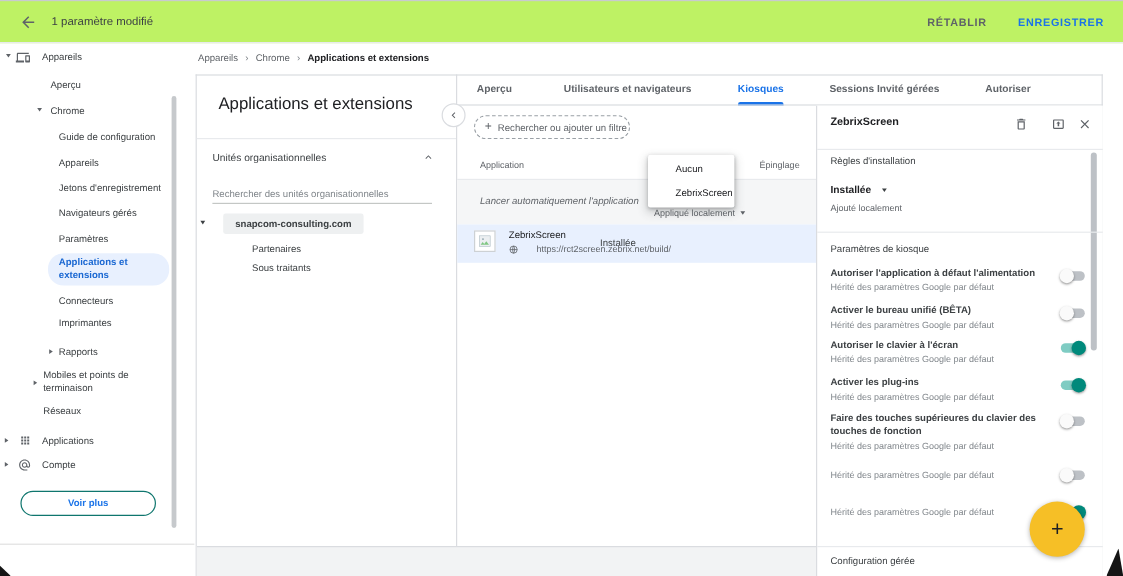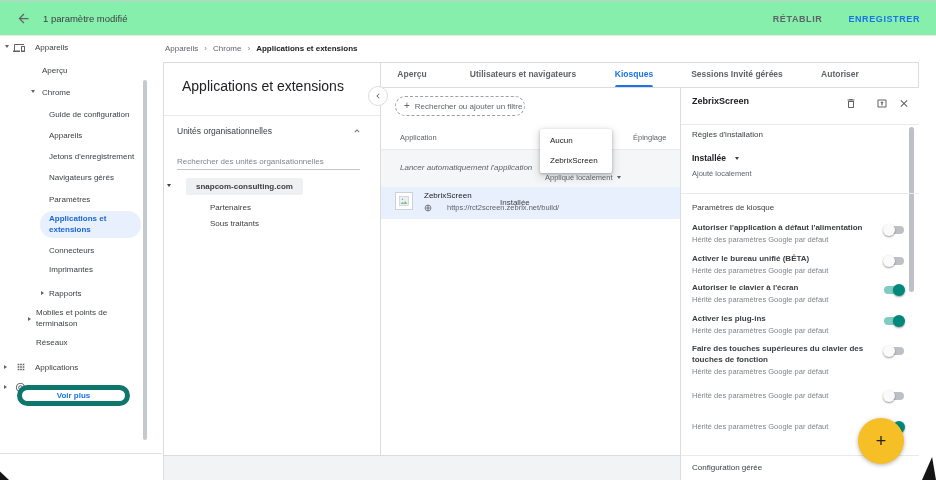--- a/index.html
+++ b/index.html
@@ -1,38 +1,38 @@
 <!DOCTYPE html>
 <html><head>
 <meta charset="utf-8">
 <style>
   html,body{margin:0;padding:0;background:#fff}
   .screen{position:relative;width:936px;height:480px;overflow:hidden;background:#fff;
           font-family:"Liberation Sans",sans-serif;color:#3c4043;-webkit-font-smoothing:antialiased}
   svg{display:block}
 
   
-  .topbar{position:absolute;left:0;top:0;width:936px;height:36px;background:#86efac;
+  .topbar{position:absolute;left:0;top:0;width:936px;height:36px;background:#bef264;
           border-top:1px solid #c8cbce;border-bottom:1px solid #e8eaed;box-sizing:border-box}
   .back-btn{position:absolute;left:16px;top:10px;width:15px;height:15px;color:#5f6368;cursor:pointer}
   .tb-title{position:absolute;left:43px;top:0;height:35px;line-height:35px;font-size:9.5px;color:#3c4043}
   .tb-actions{position:absolute;right:16px;top:0;height:35px;display:flex;align-items:center;gap:26px}
   .btn-text{background:none;border:none;padding:0;font-family:inherit;font-size:9px;font-weight:700;
             letter-spacing:.6px;cursor:pointer}
   .btn-grey{color:#5f6368}.btn-blue{color:#1a73e8}
 
   
   .slbl{position:absolute;font-size:8px;color:#3c4043;white-space:nowrap;cursor:pointer}
   .td{position:absolute;width:0;height:0;border-left:2.5px solid transparent;border-right:2.5px solid transparent;border-top:3.5px solid #5f6368}
   .tr{position:absolute;width:0;height:0;border-top:2.5px solid transparent;border-bottom:2.5px solid transparent;border-left:3.5px solid #5f6368}
   .sic{position:absolute;color:#5f6368}
   .sel-pill{position:absolute;left:40px;top:211px;width:101px;height:27px;background:#e8f0fe;border-radius:13px;cursor:pointer}
   .sel-pill span{display:block;padding:3px 0 0 9px;font-size:8px;line-height:10.5px;font-weight:700;color:#1967d2;width:82px}
   .sb-scroll{position:absolute;left:143px;top:80px;width:4px;height:360px;background:#c6c9cc;border-radius:2px}
-  .voirplus{position:absolute;left:17px;top:385px;width:113px;height:21px;border:5px solid #0f766e;border-radius:11px;
+  .voirplus{position:absolute;left:17px;top:409px;width:113px;height:21px;border:1px solid #0f766e;border-radius:11px;
             box-sizing:border-box;display:flex;align-items:center;justify-content:center;
             font-size:8px;font-weight:700;color:#1a73e8;background:#fff;cursor:pointer}
   .sb-foot{position:absolute;left:0;top:453px;width:162px;height:27px;background:#fff;border-top:1px solid #e0e0e0}
 
   
   .bc{position:absolute;left:165px;top:36px;height:25px;display:flex;align-items:center;gap:6px;font-size:8px;color:#5f6368}
   .bc .last{font-weight:700;color:#202124}
   .bc .sep{color:#80868b;font-size:8px}
 
   
@@ -72,21 +72,21 @@
   .row2{position:absolute;left:381px;top:187px;width:299px;height:32px;background:#e8f0fe;cursor:pointer}
   .app-ic{position:absolute;left:14px;top:5px;width:18px;height:18px;background:#fff;border:1px solid #cdd1d4;
           box-sizing:border-box;display:flex;align-items:center;justify-content:center}
   .app-name{position:absolute;left:43px;top:4px;font-size:8px;color:#202124}
   .app-url{position:absolute;left:43px;top:16px;display:flex;align-items:flex-end;gap:15px;font-size:7.5px;color:#5f6368}
   .app-rule{position:absolute;left:119px;top:11px;font-size:8px;color:#3c4043}
 
   
   .menu{position:absolute;left:540px;top:129px;width:72px;background:#fff;border-radius:2px;padding:2px 0;z-index:50;
         box-shadow:0 1px 3px rgba(60,64,67,.35),0 3px 8px 1px rgba(60,64,67,.2)}
-  .menu-item{height:20px;line-height:20px;padding-left:10px;font-size:8px;color:#202124;cursor:pointer}
+  .menu-item{height:20px;line-height:20px;padding-left:23px;font-size:8px;color:#202124;cursor:pointer}
 
   
   .panel{position:absolute;left:680px;top:88px;width:239px;height:392px;background:#fff;border-left:1px solid #dadce0;box-sizing:border-box}
   .p-title{position:absolute;left:692px;top:96px;font-size:9px;font-weight:700;color:#202124}
   .p-ic{position:absolute;top:97px;width:12px;height:13px;color:#5f6368;cursor:pointer}
   .p-hline{position:absolute;left:681px;top:124px;width:238px;height:1px;background:#e8eaed}
   .p-scroll{position:absolute;left:909px;top:127px;width:5px;height:165px;background:#bdc1c6;border-radius:3px}
   .p-sec{position:absolute;left:692px;font-size:8px;color:#3c4043}
   .p-val{position:absolute;left:692px;top:153px;font-size:8.5px;font-weight:700;color:#202124;display:flex;align-items:center;gap:9px;cursor:pointer}
   .p-sub{position:absolute;left:692px;top:169px;font-size:7.5px;color:#5f6368}

